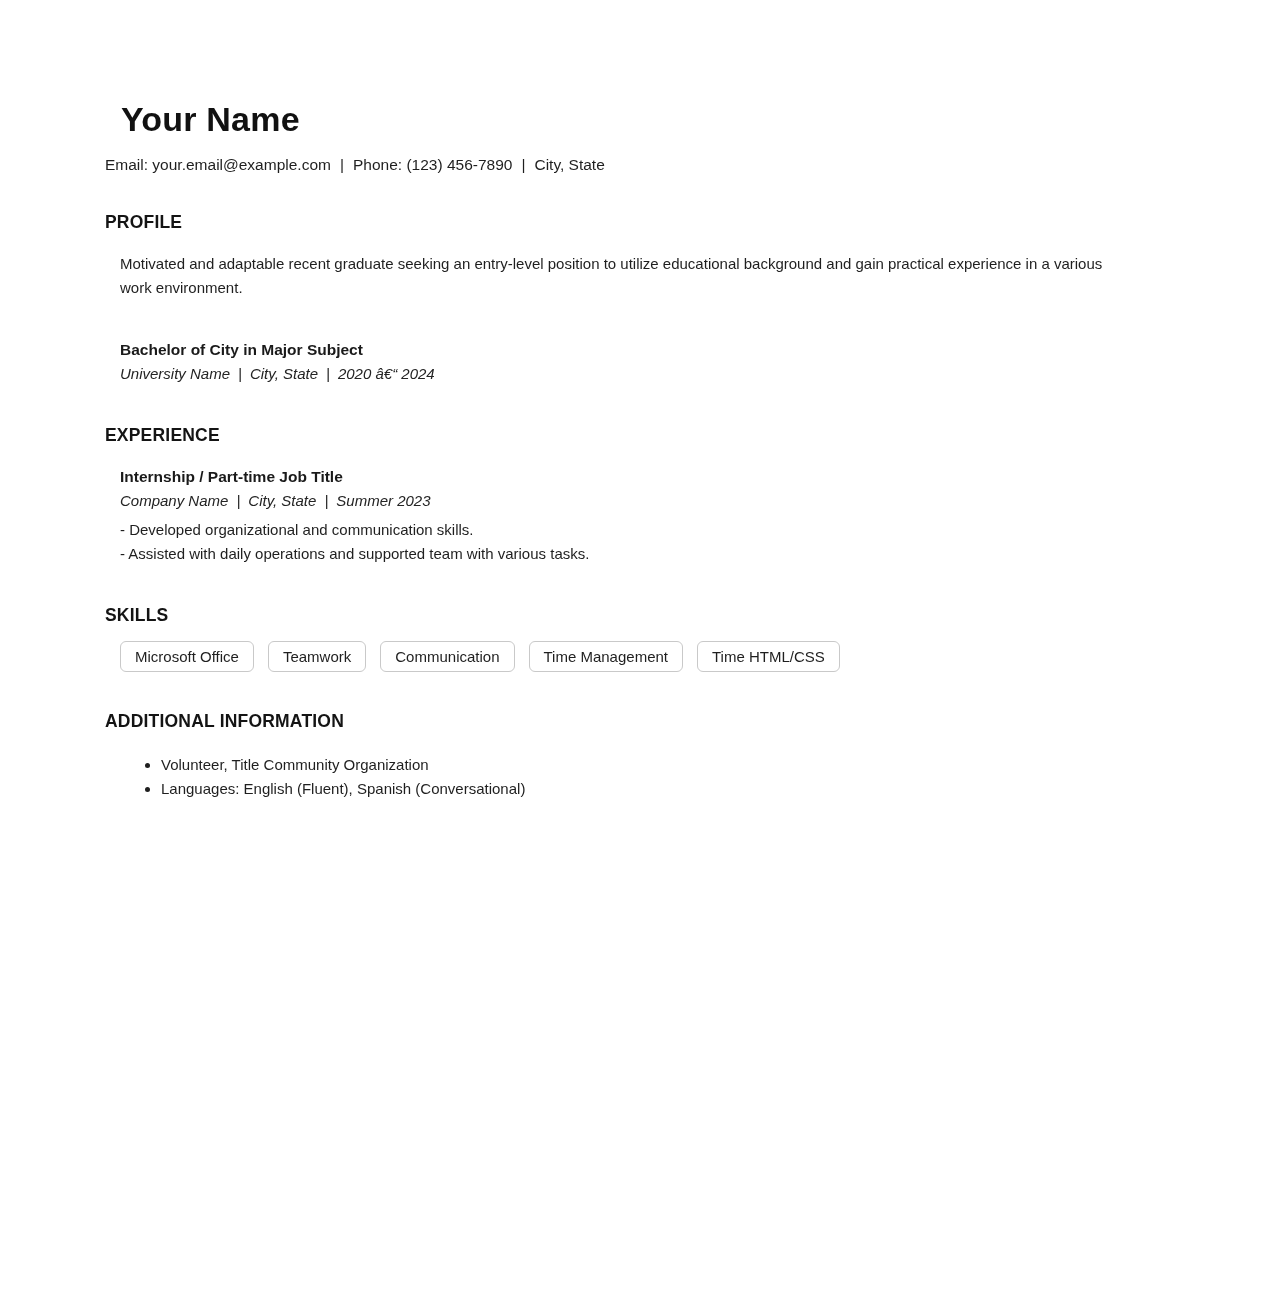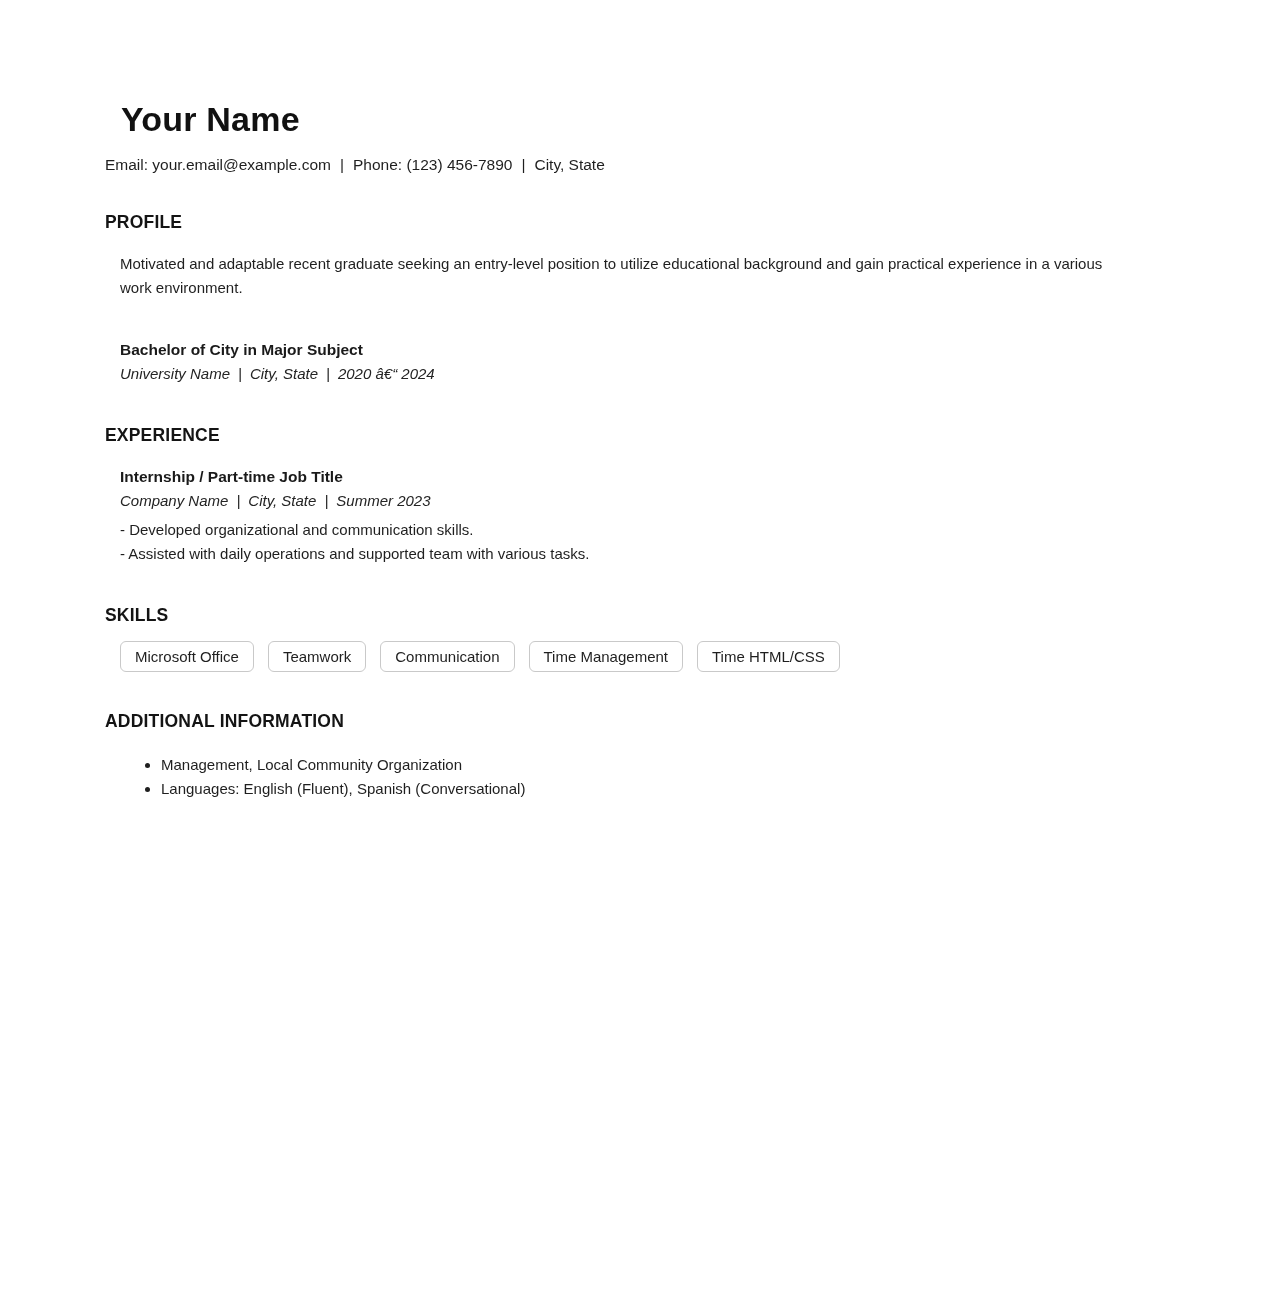--- a/index.html
+++ b/index.html
@@ -152,18 +152,18 @@
       <span class="chip">Teamwork</span>
       <span class="chip">Communication</span>
       <span class="chip">Time Management</span>
       <span class="chip">Time HTML/CSS</span>
     </div>
   </section>
 
   <section>
     <h2 class="section-heading">ADDITIONAL INFORMATION</h2>
     <ul class="additional-list">
-      <li>Management, Local Community Organization</li>
+      <li>Volunteer, Title Community Organization</li>
       <li>Languages: English (Fluent), Spanish (Conversational)</li>
     </ul>
   </section>
 
 </div>
 
 </body></html>

